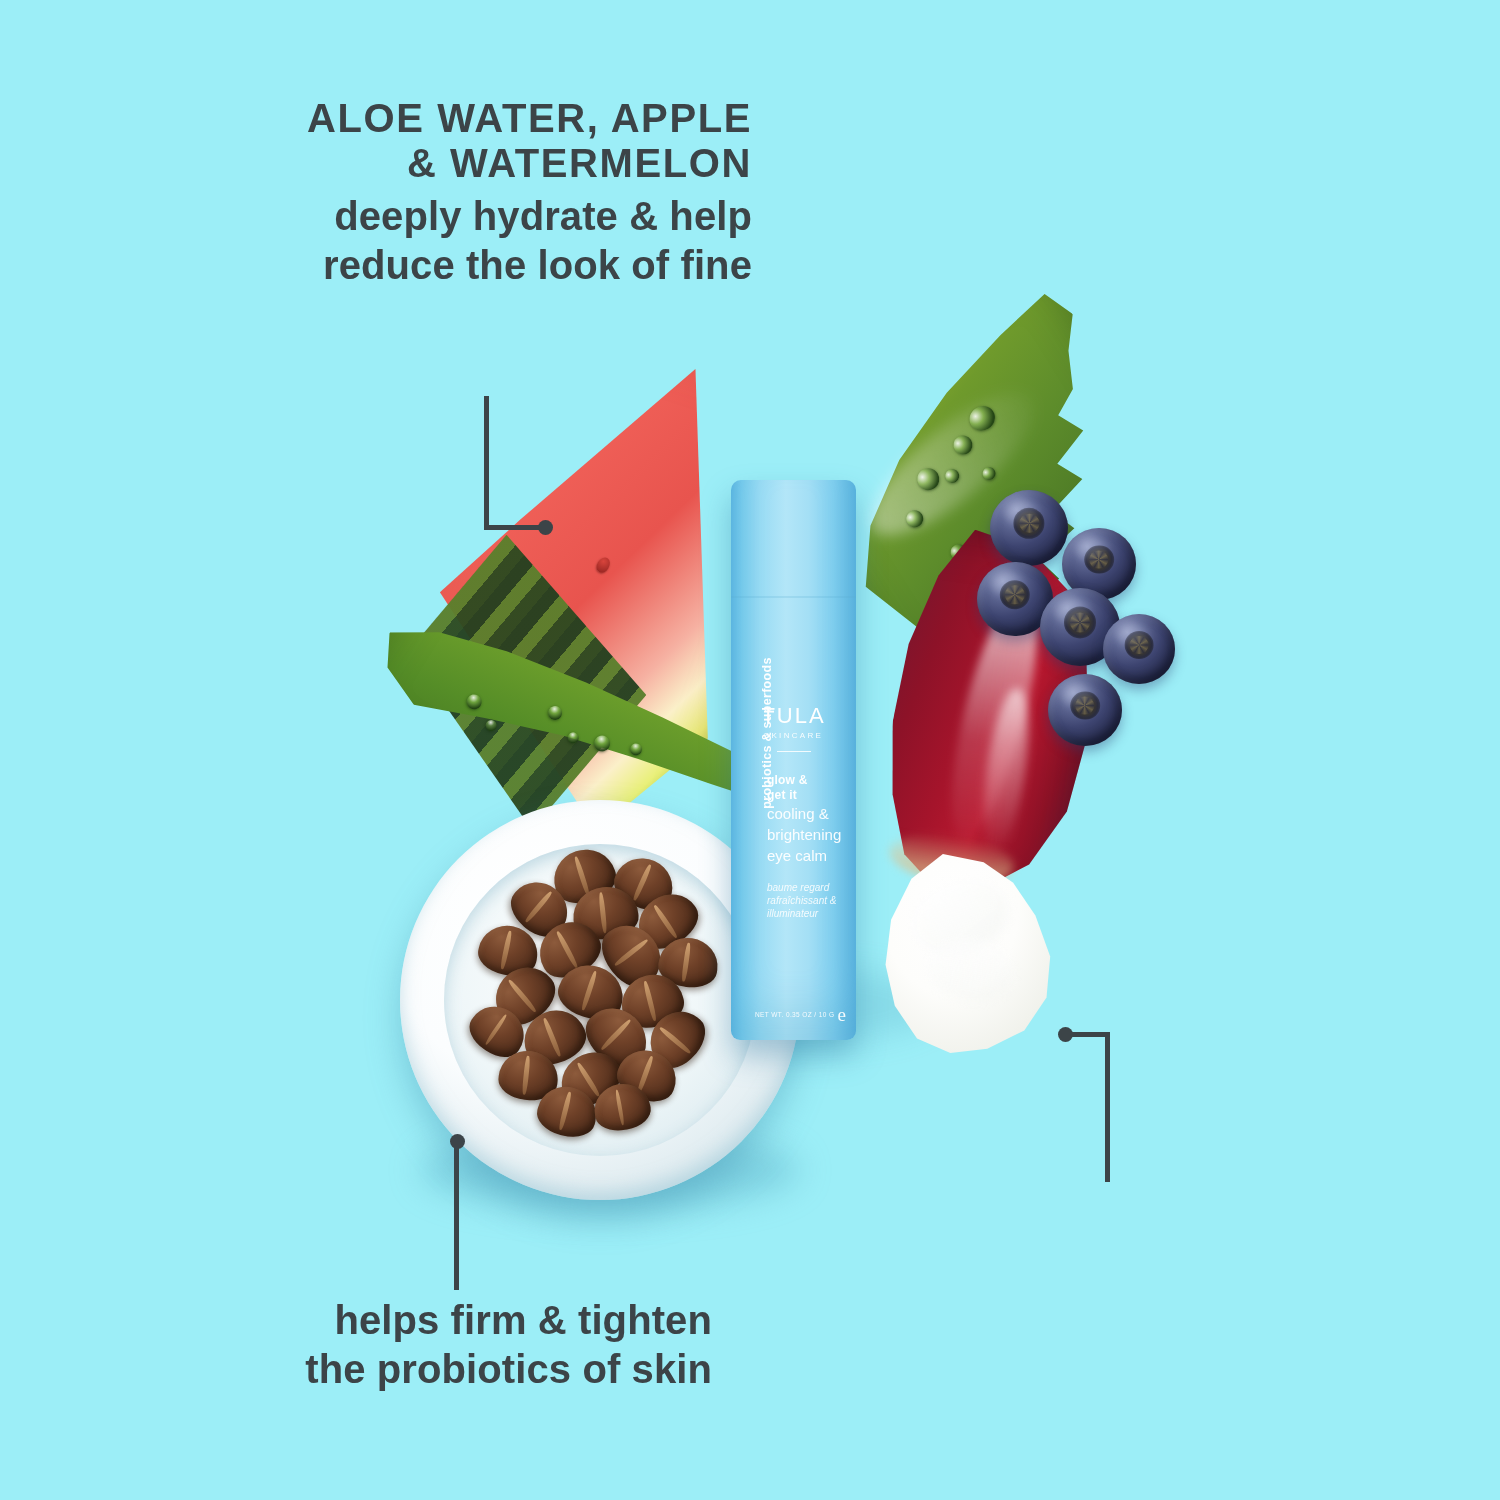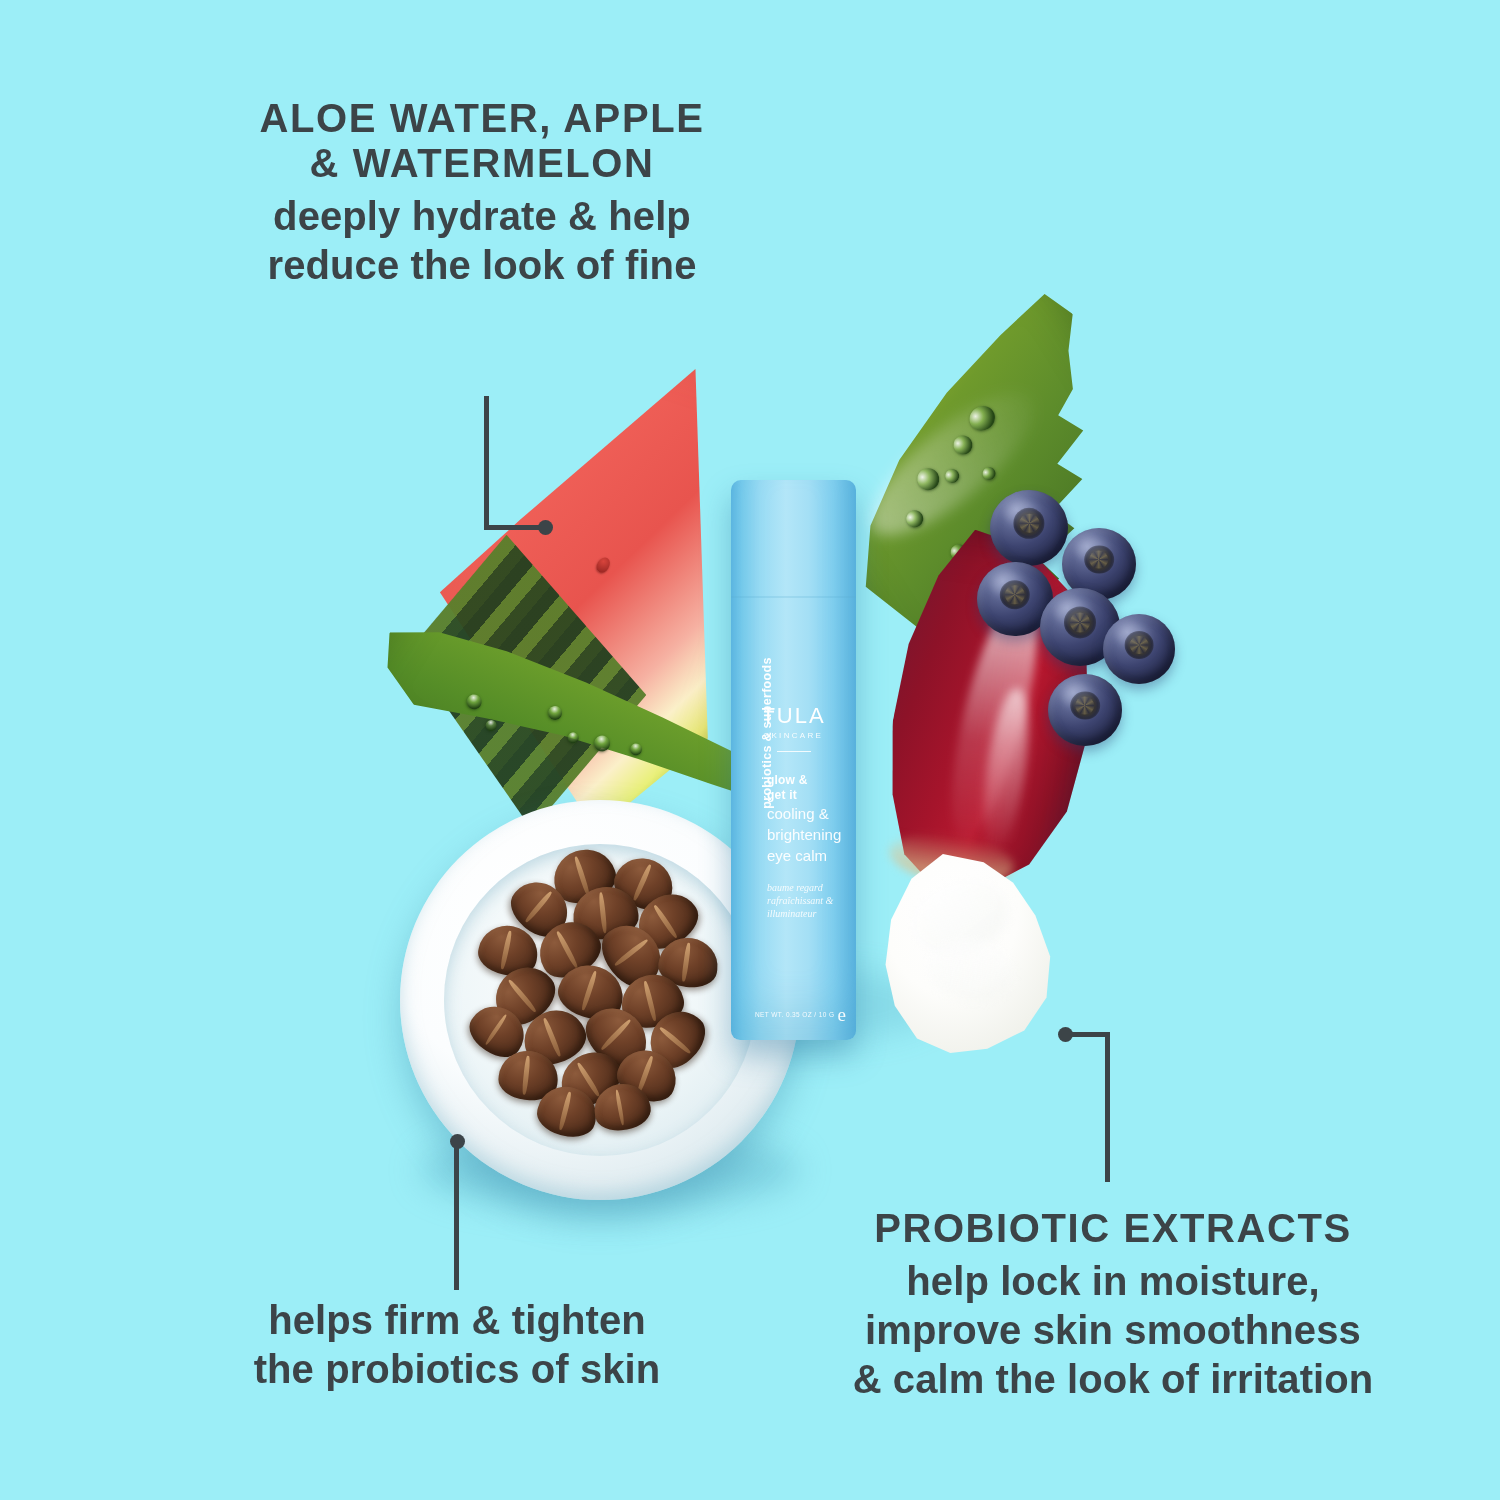--- a/index.html
+++ b/index.html
@@ -16,21 +16,21 @@
   }
   .stage {
     position: relative;
     width: 1500px;
     height: 1500px;
     background: #9ceef7;
     overflow: hidden;
   }
 
   
-  .callout { position: absolute; text-align: center; color: #3c4448; }
+  .callout { position: absolute; text-align: right; color: #3c4448; }
   .callout .c-title {
     font-weight: bold;
     letter-spacing: 1.6px;
     line-height: 1.13;
     margin: 0 0 6px 0;
     text-transform: uppercase;
   }
   .callout .c-body {
     font-weight: 700;
     line-height: 1.22;
@@ -421,21 +421,20 @@
     line-height: 1.26;
     margin-top: 2px;
     color: rgba(255,255,255,0.95);
   }
   .pl-fr {
     font-size: 10px;
     font-style: italic;
     line-height: 1.26;
     margin-top: 17px;
     color: rgba(255,255,255,0.88);
-    font-family: Liberation Serif, serif;
   }
   .side-text {
     position: absolute;
     left: -52px; top: 246px;
     width: 175px;
     transform: rotate(-90deg);
     transform-origin: center center;
     font-size: 12.5px;
     font-weight: bold;
     letter-spacing: 0.3px;
@@ -624,22 +623,14 @@
       <span>the probiotics of skin</span>
     </div>
   </div>
 
   <div class="leader" id="leader-probiotic">
     <div class="dot"></div>
     <div class="seg h"></div>
     <div class="seg v"></div>
   </div>
 
-  <div class="callout" id="callout-probiotic">
-    <div class="c-title">PROBIOTIC EXTRACTS</div>
-    <div class="c-body">
-      <span>help lock in moisture,</span><br>
-      <span>improve skin smoothness</span><br>
-      <span>&amp; calm the look of irritation</span>
-    </div>
-  </div>
 
 </div>
 
 </body></html>

